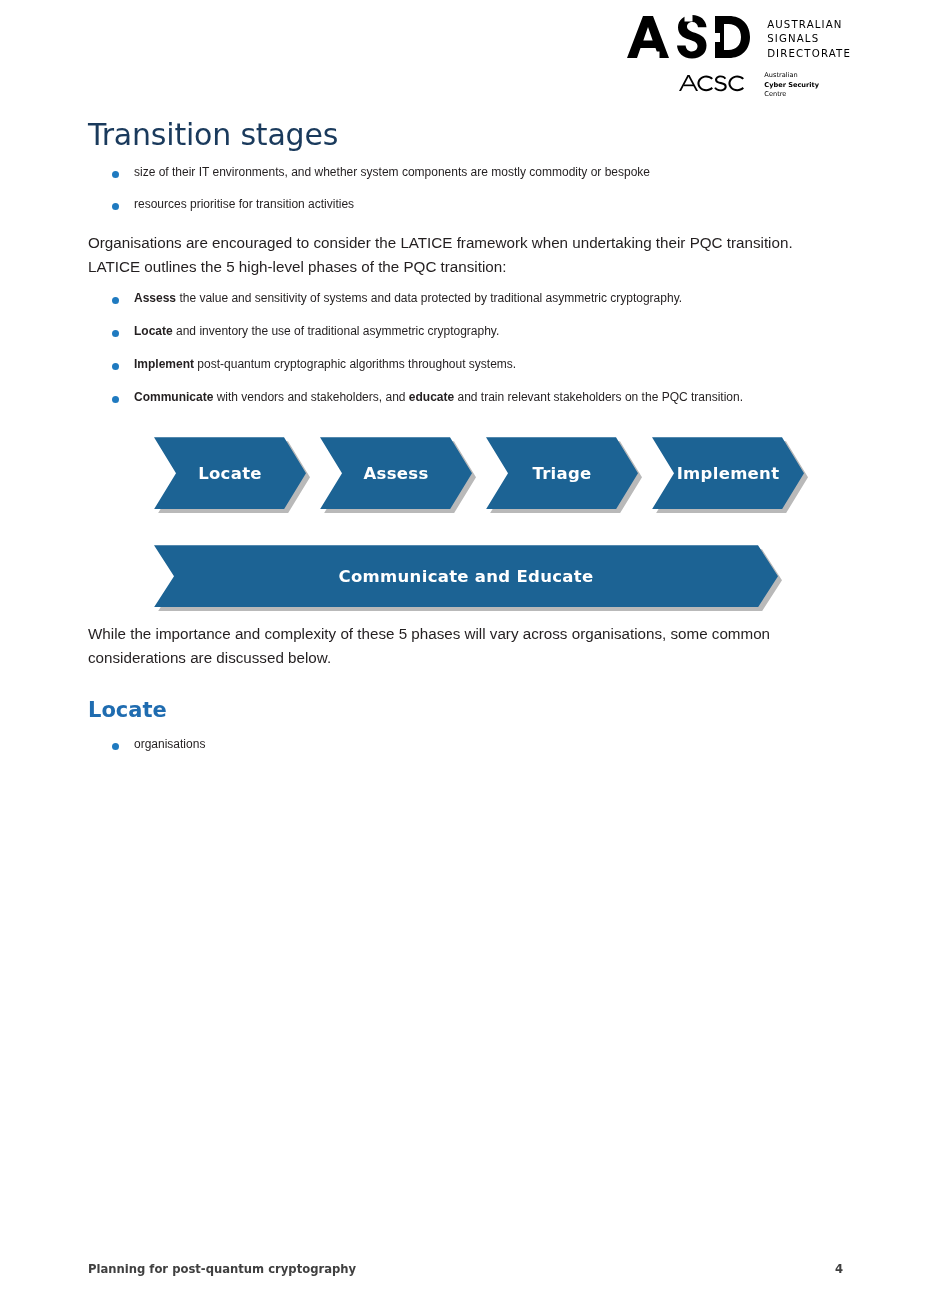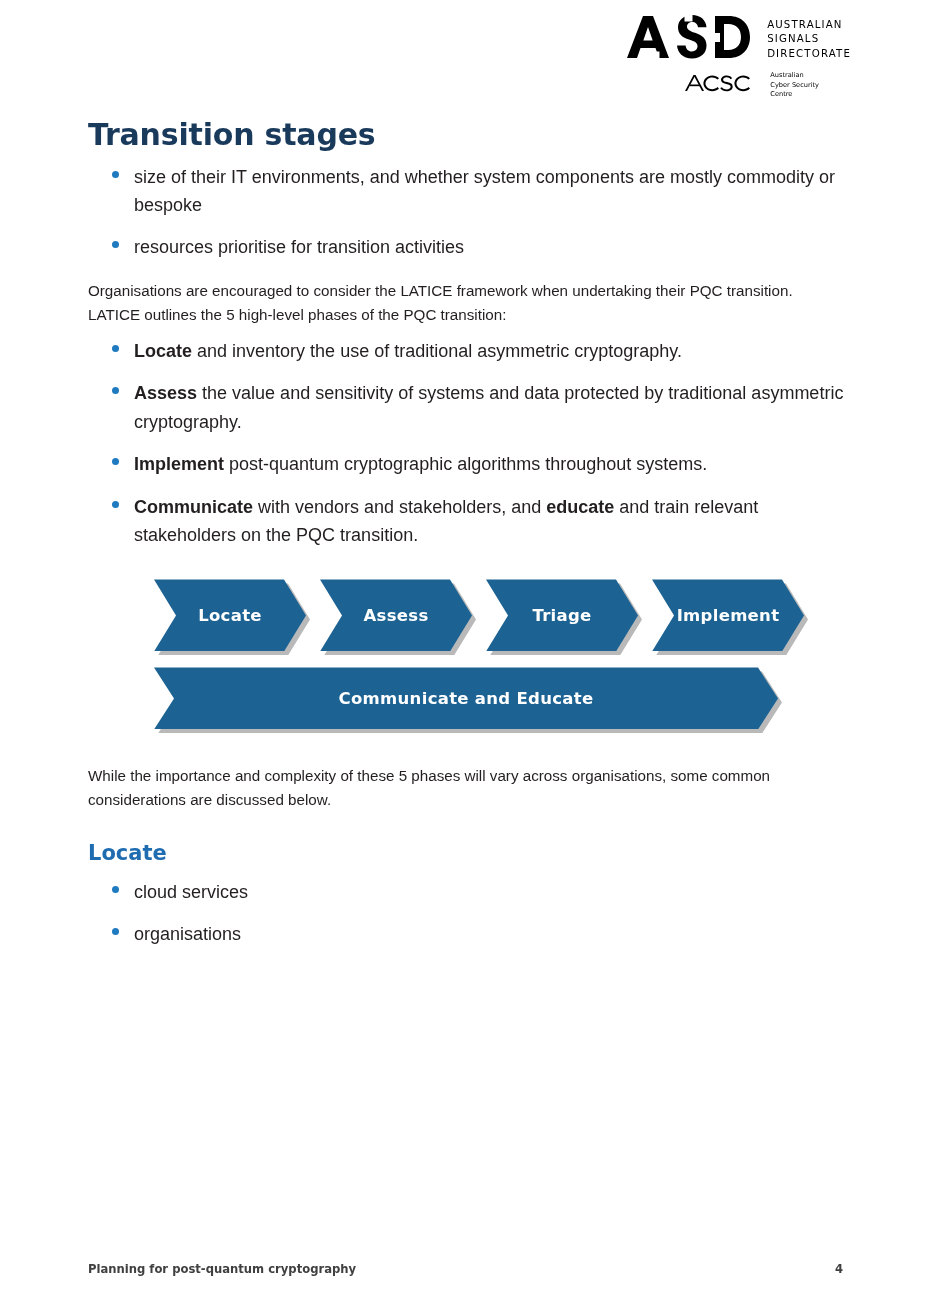--- a/index.html
+++ b/index.html
@@ -52,34 +52,34 @@
     padding-right: 32px;
   }
   .acsc-words {
     font-family: "DejaVu Sans", sans-serif;
     font-size: 6.6px;
     line-height: 1.45;
     color: #000;
     text-align: left;
     white-space: nowrap;
   }
-  .acsc-words .b { font-weight: normal; }
+  .acsc-words .b { font-weight: bold; }
 
   
   .page {
     position: absolute;
     left: 88px;
     top: 0;
     width: 756px;
   }
 
   h1.doc-title {
     font-family: "DejaVu Sans", sans-serif;
     font-size: 30px;
-    font-weight: bold;
+    font-weight: normal;
     color: #1a3a5c;
     margin: 0;
     padding-top: 118px;
     letter-spacing: -0.2px;
     line-height: 1.15;
   }
 
   h2.section-title {
     font-family: "DejaVu Sans", sans-serif;
     font-size: 21px;
@@ -100,21 +100,21 @@
   }
 
   ul.bullets {
     list-style: none;
     margin: 0;
     padding: 10px 0 0 0;
   }
   ul.bullets li {
     position: relative;
     padding-left: 46px;
-    font-size: 18px;
+    font-size: 12px;
     line-height: 1.58;
     margin-bottom: 14px;
     color: #231f20;
   }
   ul.bullets li:last-child { margin-bottom: 0; }
   ul.bullets li .dot {
     position: absolute;
     left: 24px;
     top: 8px;
     width: 7px;
@@ -164,21 +164,21 @@
     color: #ffffff;
     letter-spacing: 0.3px;
     position: relative;
     z-index: 2;
   }
   .chev-wrap { position: relative; }
 
   .banner-wrap {
     position: absolute;
     left: 0;
-    top: 88px;
+    top: 108px;
     width: 624px;
     height: 52px;
   }
   .banner {
     position: absolute;
     left: 0; top: 0;
     width: 624px;
     height: 62px;
     background: #1c6394;
     display: flex;
@@ -279,25 +279,25 @@
       <span class="dot"></span>
       <span>resources prioritise for transition activities</span>
     </li>
   </ul>
 
   <p class="body-text">Organisations are encouraged to consider the LATICE framework when undertaking their PQC transition. LATICE outlines the 5 high-level phases of the PQC transition:</p>
 
   <ul class="bullets">
     <li>
       <span class="dot"></span>
+      <span class="bld">Assess</span><span> the value and sensitivity of systems and data protected by traditional asymmetric cryptography.</span>
+    </li>
+    <li>
+      <span class="dot"></span>
       <span class="bld">Locate</span><span> and inventory the use of traditional asymmetric cryptography.</span>
-    </li>
-    <li>
-      <span class="dot"></span>
-      <span class="bld">Assess</span><span> the value and sensitivity of systems and data protected by traditional asymmetric cryptography.</span>
     </li>
     <li>
       <span class="dot"></span>
       <span class="bld">Implement</span><span> post-quantum cryptographic algorithms throughout systems.</span>
     </li>
     <li>
       <span class="dot"></span>
       <span class="bld">Communicate</span><span> with vendors and stakeholders, and </span><span class="bld">educate</span><span> and train relevant stakeholders on the PQC transition.</span>
     </li>
   </ul>
@@ -339,24 +339,20 @@
   </div>
 
   <p class="body-text">While the importance and complexity of these 5 phases will vary across organisations, some common considerations are discussed below.</p>
 
   <h2 class="section-title">Locate</h2>
 
 
   <ul class="bullets">
     <li>
       <span class="dot"></span>
-      <span>cloud services</span>
-    </li>
-    <li>
-      <span class="dot"></span>
       <span>organisations</span>
     </li>
   </ul>
 
 </div>
 
 <div class="footer">
   <span>Planning for post-quantum cryptography</span>
   <span>4</span>
 </div>

